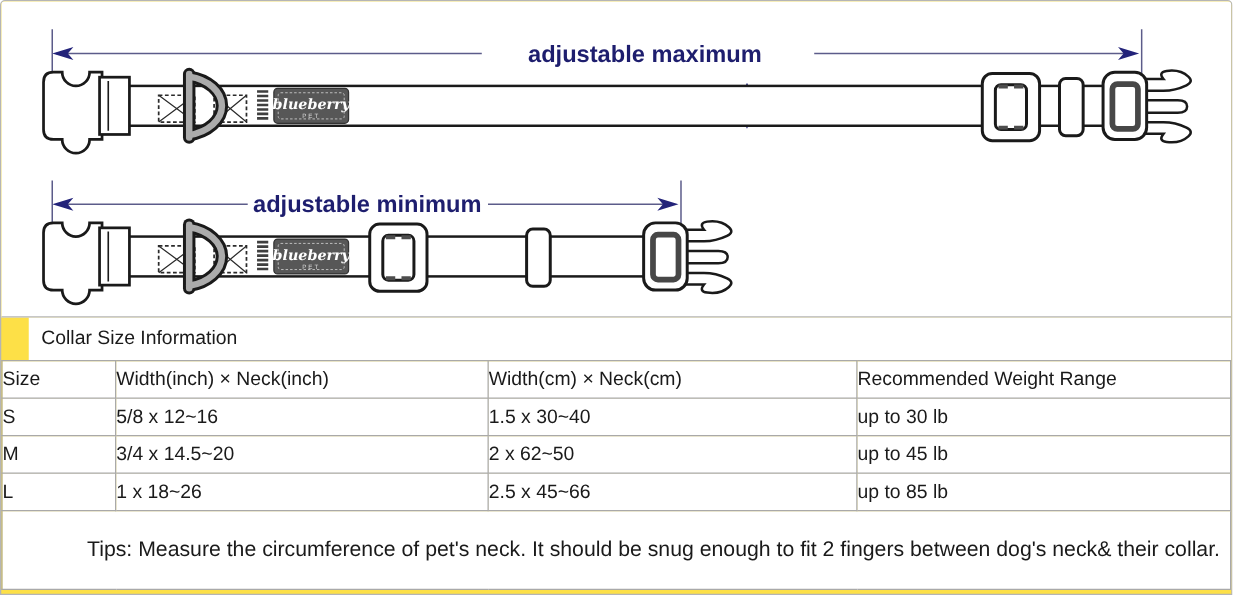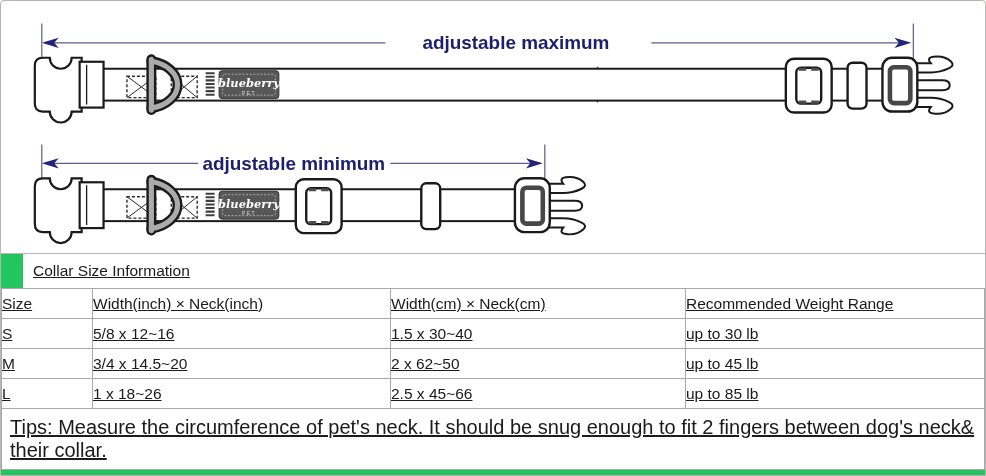--- a/index.html
+++ b/index.html
@@ -1,36 +1,36 @@
 <!DOCTYPE html>
 <html><head>
 <meta charset="utf-8">
 <style>
   html,body{margin:0;padding:0;background:#fff;}
   .screen{
     width:984px;height:474px;
     border:1px solid #b5b5b5;border-radius:4px 4px 0 0;
     font-family:"Liberation Sans", sans-serif;
-    color:#1c1c1c;background:#22c55e;overflow:hidden;text-decoration:underline;
+    color:#1c1c1c;background:#fde047;overflow:hidden;
   }
   .diagram-panel{height:252px;border-bottom:1px solid #b5b5b5;position:relative;background:#fff;}
   .section-title{
     height:34px;line-height:34px;padding-left:10px;
     font-size:15.5px;color:#1a1a1a;background:#fff;margin-left:22px;
   }
   table.size-table{
     width:100%;border-collapse:collapse;table-layout:fixed;
     font-size:15.5px;color:#1a1a1a;
   }
   table.size-table th, table.size-table td{
     border:1px solid #a9a9a9;text-align:left;font-weight:normal;
     height:29px;padding:0;background:#fff;
   }
   table.size-table td.tips-cell{
-    text-align:left;padding:7px 8px;height:auto;font-size:20px;
+    text-align:right;padding:21px 8px;height:auto;font-size:17px;
   }
   .c-size{width:91px;} .c-inch{width:298px;} .c-cm{width:295px;} .c-weight{width:auto;}
 </style>
 </head>
 <body>
 
 <div class="screen">
 
   <div class="diagram-panel">
     <svg width="984" height="252" viewBox="0 0 986 253">

